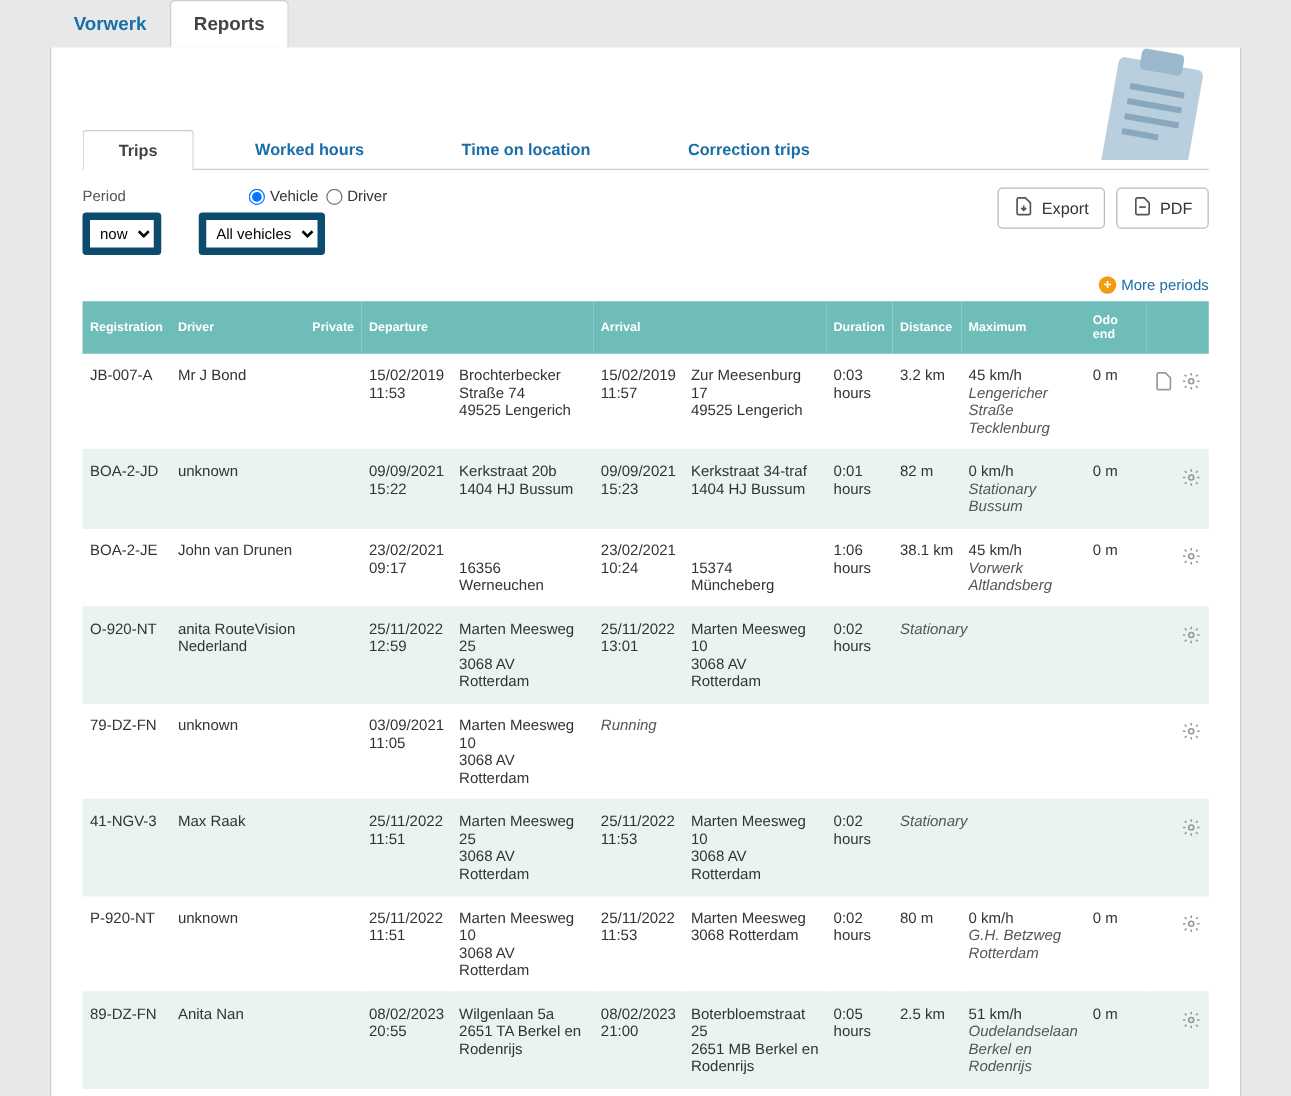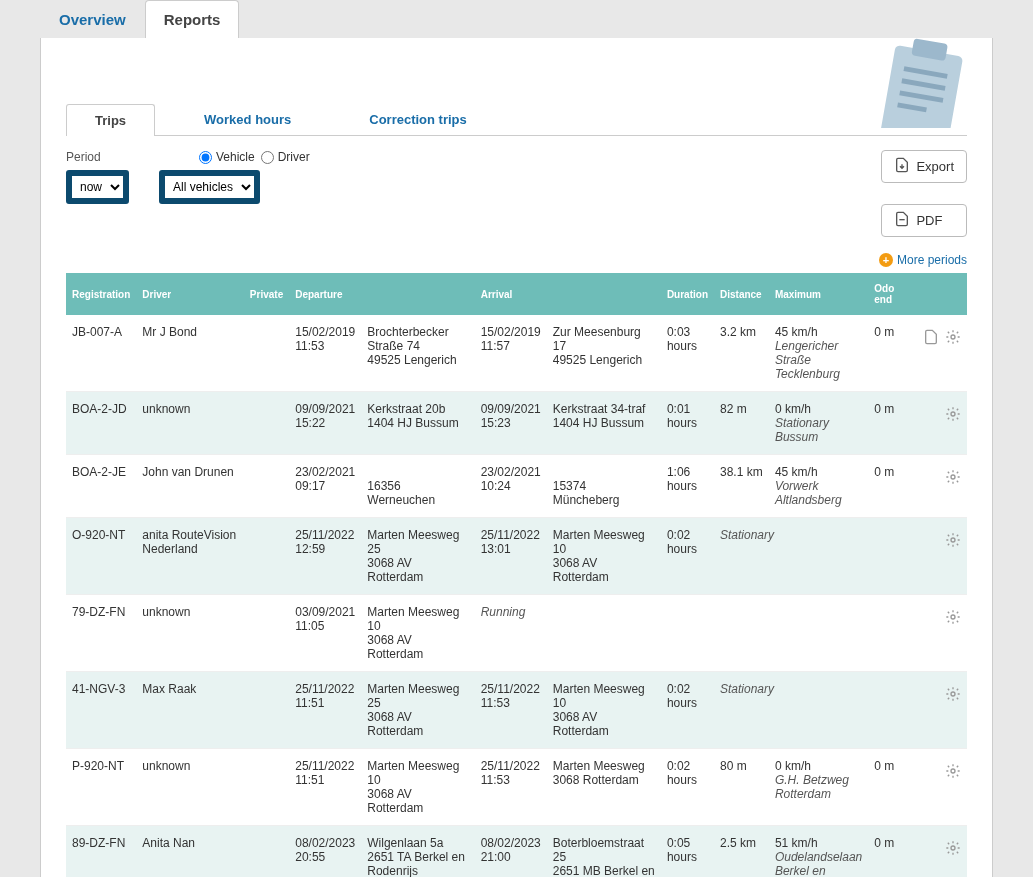--- a/index.html
+++ b/index.html
@@ -81,21 +81,21 @@
     select {
       border: 6px solid #0c4a6e;
       border-radius: 3px;
       padding: 3px 4px;
       font-size: 12px;
       background: #fff;
     }
     .radio-row { display: flex; align-items: center; gap: 6px; margin-bottom: 6px; margin-left: 40px; }
     .radio-row label { display: flex; align-items: center; gap: 4px; cursor: pointer; }
     .checkbox-row { display: flex; align-items: center; gap: 6px; }
-    .btn-group { margin-left: auto; display: flex; gap: 21px; flex-direction: column; }
+    .btn-group { margin-left: auto; display: flex; gap: 9px; }
     .btn {
       display: flex;
       align-items: center;
       gap: 6px;
       border: 1px solid #bbb;
       border-radius: 4px;
       padding: 6px 12px;
       background: #fff;
       cursor: pointer;
       font-size: 13px;
@@ -165,39 +165,40 @@
     .col-dist { width: 55px; }
     .col-max { width: 88px; }
     .col-odo { width: 50px; }
     .col-act { width: 40px; }
   </style>
 </head>
 <body>
 
 <div class="page-wrap">
   <div class="top-tabs">
-    <div class="top-tab">Overview</div>
+    <div class="top-tab">Vorwerk</div>
     <div class="top-tab active">Reports</div>
   </div>
 
   <div class="panel">
     <div class="clipboard-icon">
       <svg viewBox="0 0 80 90" width="100" height="110">
           <rect x="12" y="10" width="56" height="74" rx="4" fill="#b9cfdd"></rect>
           <rect x="26" y="2" width="28" height="14" rx="3" fill="#9cb8cc"></rect>
           <rect x="22" y="26" width="36" height="4" fill="#8aa8bd"></rect>
           <rect x="22" y="36" width="36" height="4" fill="#8aa8bd"></rect>
           <rect x="22" y="46" width="36" height="4" fill="#8aa8bd"></rect>
           <rect x="22" y="56" width="24" height="4" fill="#8aa8bd"></rect>
         </svg>
     </div>
 
     <div class="sub-tabs">
       <div class="sub-tab active">Trips</div>
       <div class="sub-tab">Worked hours</div>
+      <div class="sub-tab">Time on location</div>
       <div class="sub-tab">Correction trips</div>
     </div>
 
     <div class="controls-row">
       <div class="control-group">
         <span class="control-label">Period</span>
         <select>
           <option>now</option>
         </select>
       </div>

